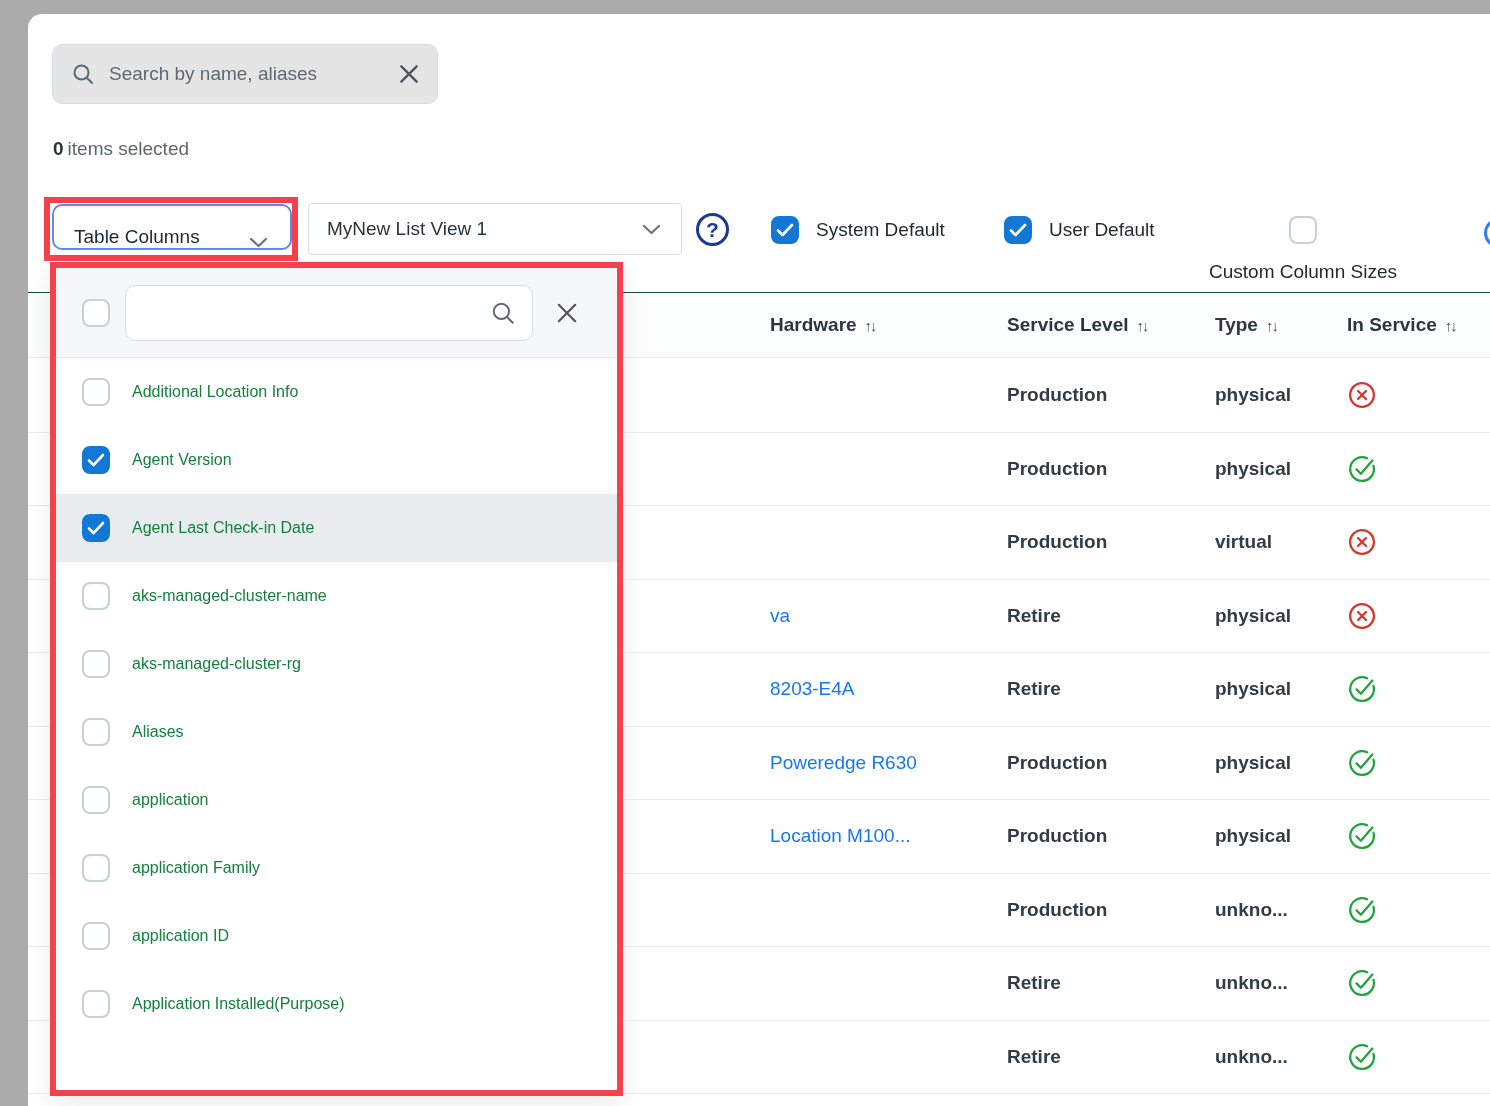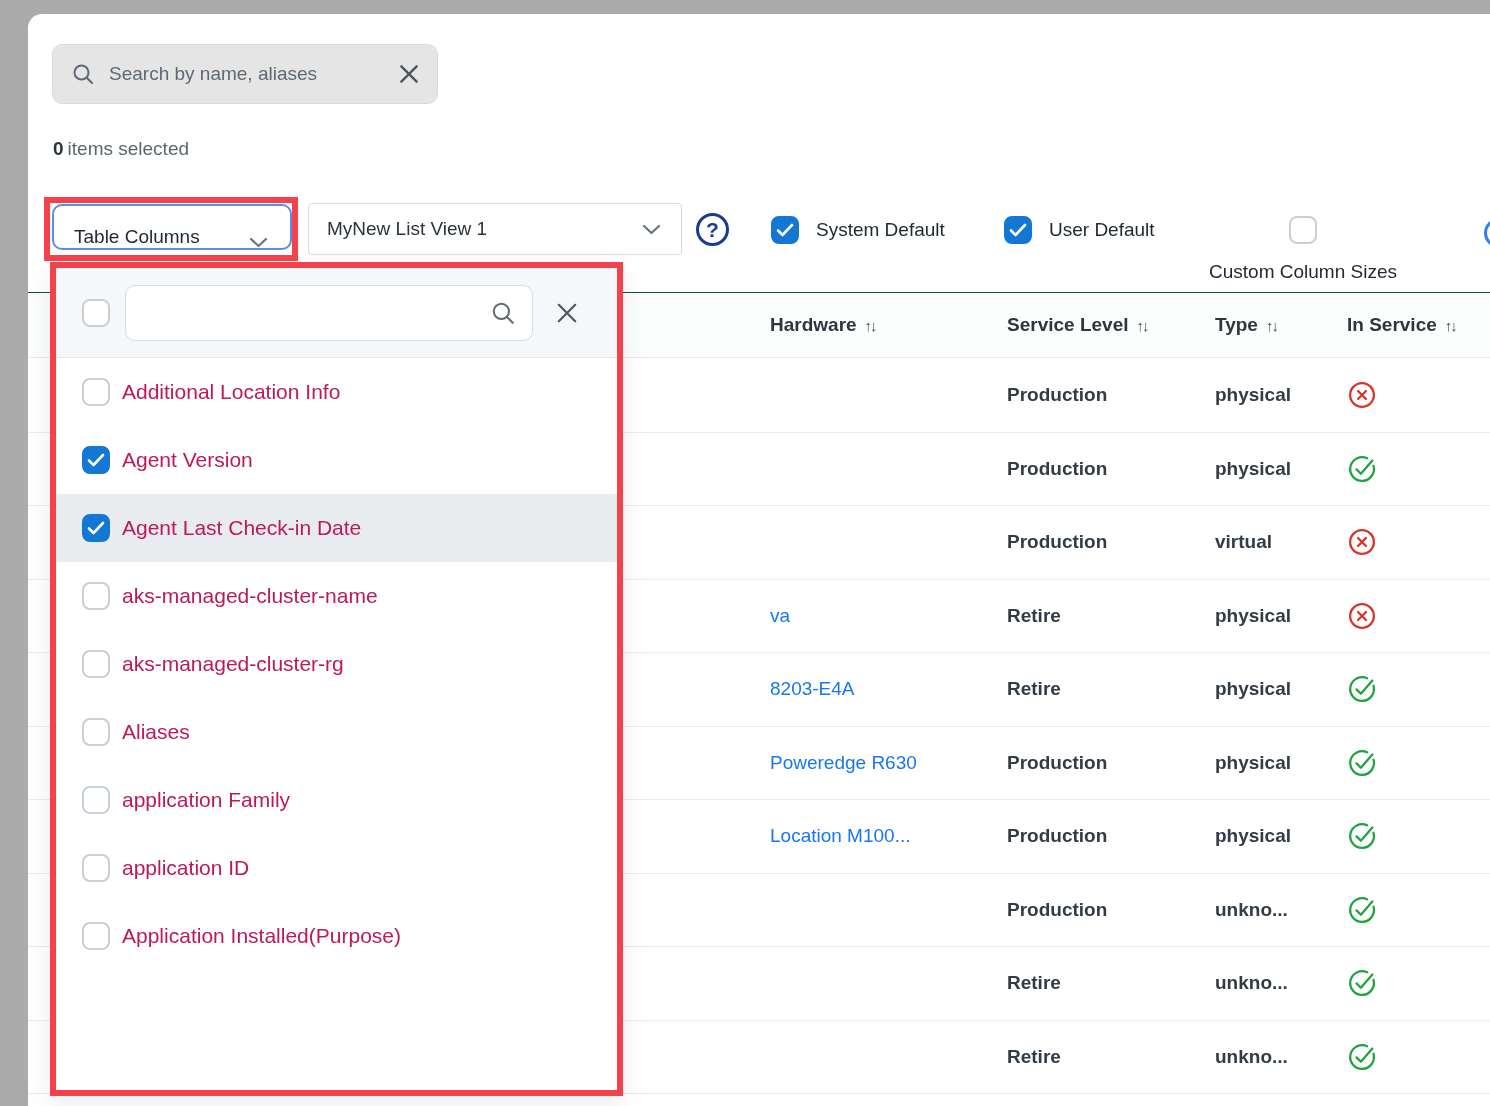--- a/index.html
+++ b/index.html
@@ -62,21 +62,21 @@
   .panel-head { height:90px; background:#f5f7f9; border-bottom:1px solid #e4e7ea;
     display:flex; align-items:center; padding-left:26px; }
   .panel-search { margin-left:15px; width:408px; height:56px; background:#fff;
     border:1px solid #d6dce2; border-radius:10px; display:flex; align-items:center;
     padding:0 16px; }
   .panel-search input { flex:1; border:none; outline:none; font-size:19px; color:#3c4650;
     font-family:"Liberation Sans",sans-serif; background:transparent; }
   .panel-close { margin-left:22px; cursor:pointer; display:flex; }
   .p-item { height:68px; display:flex; align-items:center; padding-left:26px; cursor:pointer; }
   .p-item.hl { background:#e8ecef; }
-  .p-item .lbl { margin-left:12px; font-size:21px; color:#be185d; white-space:nowrap; }
+  .p-item .lbl { margin-left:22px; font-size:16px; color:#15803d; white-space:nowrap; }
 
   
   .anno-tc { position:absolute; left:16px; top:183px; width:254px; height:64px;
     border:6px solid #f4424d; z-index:10; pointer-events:none; }
   svg { display:block; }
 </style>
 </head>
 <body>
 
 <div class="frame">
@@ -323,20 +323,24 @@
         <div class="p-item">
           <div class="cb"></div>
           <span class="lbl">aks-managed-cluster-rg</span>
         </div>
         <div class="p-item">
           <div class="cb"></div>
           <span class="lbl">Aliases</span>
         </div>
         <div class="p-item">
           <div class="cb"></div>
+          <span class="lbl">application</span>
+        </div>
+        <div class="p-item">
+          <div class="cb"></div>
           <span class="lbl">application Family</span>
         </div>
         <div class="p-item">
           <div class="cb"></div>
           <span class="lbl">application ID</span>
         </div>
         <div class="p-item">
           <div class="cb"></div>
           <span class="lbl">Application Installed(Purpose)</span>
         </div>

